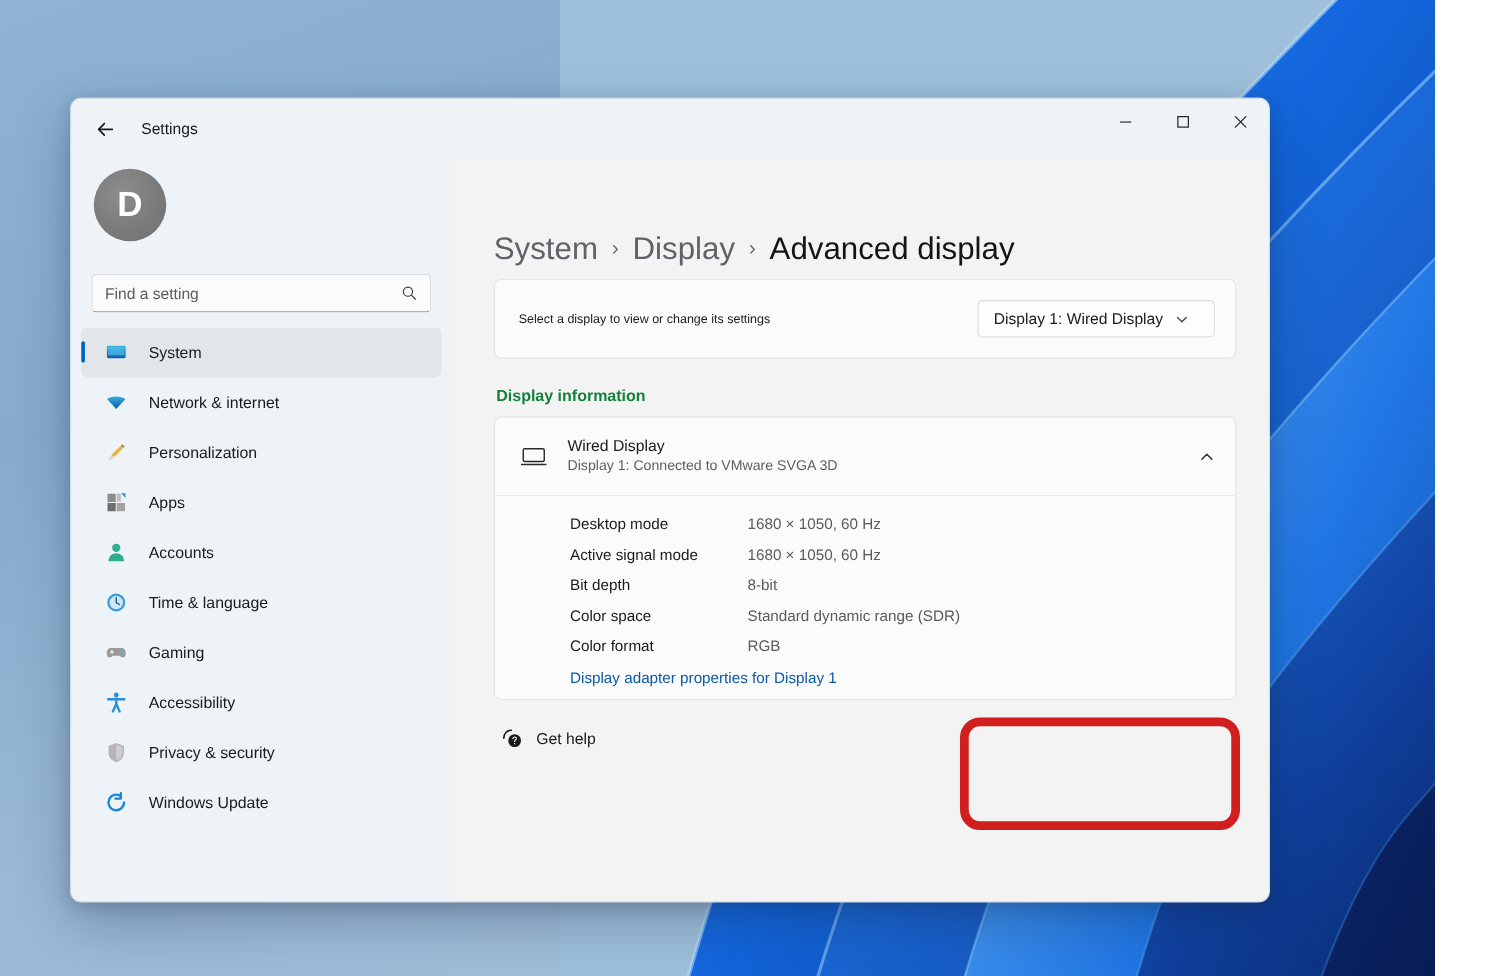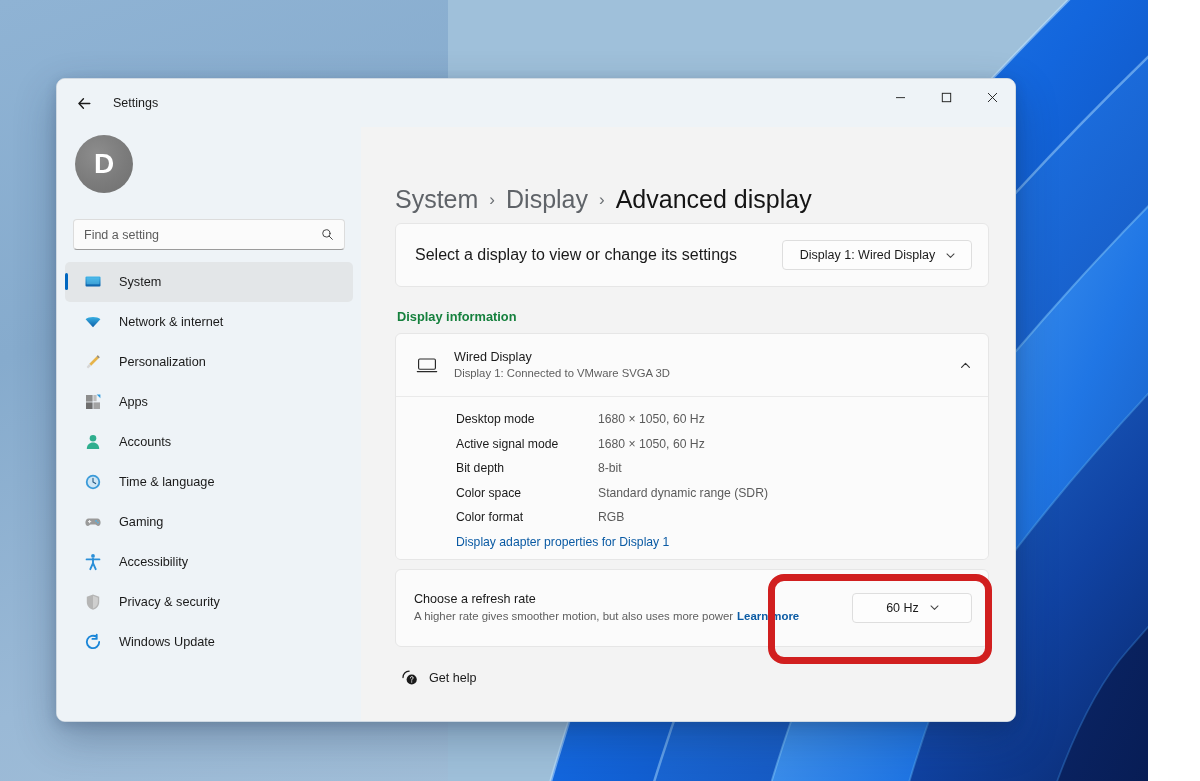--- a/index.html
+++ b/index.html
@@ -212,32 +212,32 @@
   }
 
   #display-select-card {
     height: 64px;
     display: flex;
     align-items: center;
     justify-content: space-between;
     padding: 0 16px 0 19px;
   }
   .card-label {
-    font-size: 16px;
+    font-size: 10px;
     color: #1a1a1a;
   }
   .dropdown {
     height: 30px;
     min-width: 190px;
     background: #fdfdfd;
     border: 1px solid #dedede;
     border-radius: 4px;
     display: flex;
     align-items: center;
-    justify-content: center;
+    justify-content: flex-start;
     padding: 0 10px 0 12px;
     font-size: 12.5px;
     color: #1a1a1a;
   }
   .dropdown .chev { color: #444; display: flex; margin-left: 10px; }
   .dropdown .chev svg { width: 11px; height: 11px; }
 
   #section-title {
     font-size: 12.8px;
     font-weight: bold;
@@ -649,36 +649,20 @@
               <span class="detail-val">Standard dynamic range (SDR)</span>
             </div>
             <div class="detail-row">
               <span class="detail-key">Color format</span>
               <span class="detail-val">RGB</span>
             </div>
             <div id="adapter-link">Display adapter properties for Display 1</div>
           </div>
         </div>
 
-        <div class="card" id="refresh-card">
-          <div id="refresh-text">
-            <div id="refresh-title">Choose a refresh rate</div>
-            <div id="refresh-desc">
-              <span>A higher rate gives smoother motion, but also uses more power</span><span id="learn-more-link">Learn more</span>
-            </div>
-          </div>
-          <div class="dropdown" style="min-width:120px">
-            <span>60 Hz</span>
-            <span class="chev">
-              <svg viewBox="0 0 12 12" fill="none" stroke="currentColor" stroke-width="1.15" stroke-linecap="round" stroke-linejoin="round">
-                  <path d="M2.2 4.3 L6 8.1 L9.8 4.3"></path>
-                </svg>
-            </span>
-          </div>
-        </div>
 
         <div id="get-help">
           <span id="help-icon">
             <svg viewBox="0 0 18 18" fill="none" stroke="currentColor" stroke-width="1.25" stroke-linecap="round" stroke-linejoin="round">
               <path d="M2 8.6 C2 4.9 4.6 2.2 8.1 2.2"></path>
               <circle cx="10.7" cy="10.5" r="5.1" fill="currentColor" stroke="none"></circle>
               <path d="M9.4 8.9 C9.4 8.1 10 7.6 10.8 7.6 C11.6 7.6 12.1 8.1 12.1 8.8 C12.1 9.9 10.7 9.9 10.7 11.2" stroke="#ffffff" stroke-width="0.95"></path>
               <circle cx="10.7" cy="12.9" r="0.55" fill="#ffffff" stroke="none"></circle>
             </svg>
           </span>

